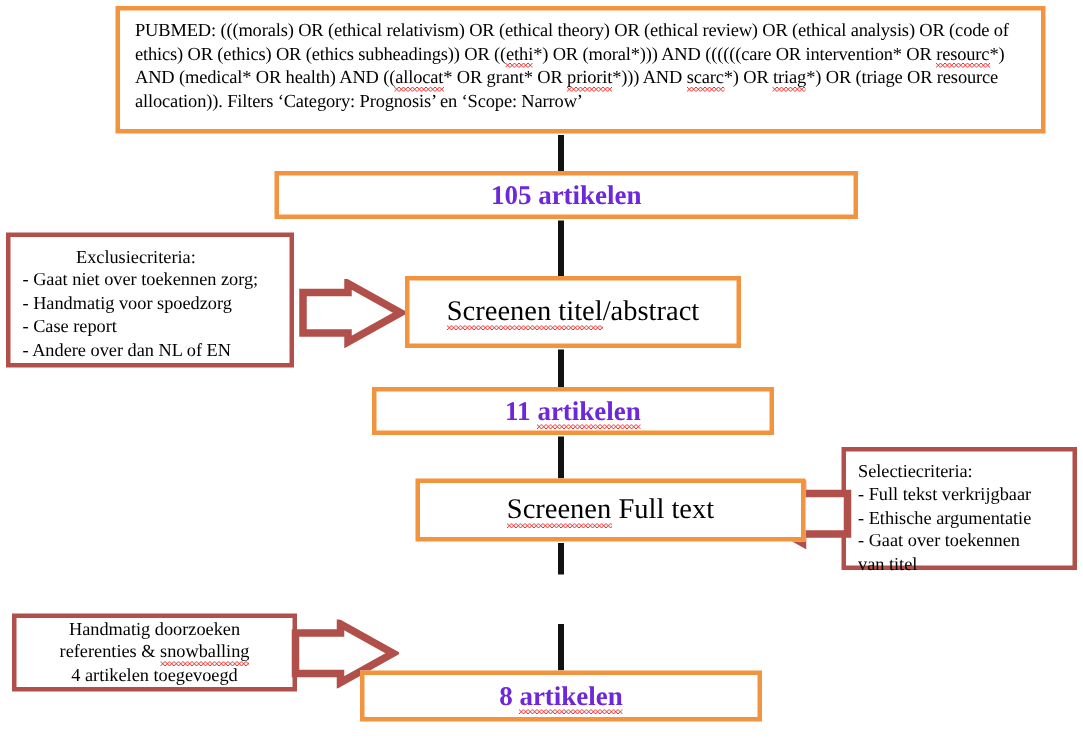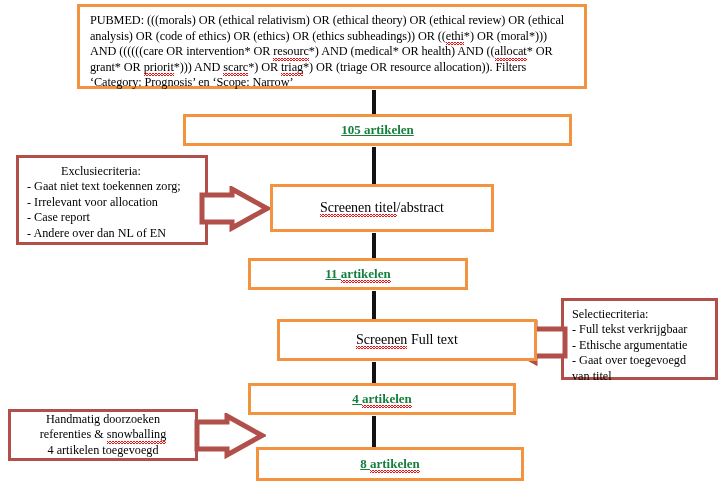--- a/index.html
+++ b/index.html
@@ -40,28 +40,27 @@
     justify-content: flex-start;
   }
   .query-text {
     font-size: 12.3px;
     line-height: 15.6px;
     color: #000000;
     text-align: left;
     letter-spacing: -0.1px;
   }
   .count-text {
-    font-size: 13px;
+    font-size: 18px;
     font-weight: bold;
-    color: #15803d;
+    color: #6d28d9;
     white-space: nowrap;
-    text-decoration: underline;
   }
   .screen-text {
-    font-size: 14px;
+    font-size: 19px;
     color: #000000;
     white-space: nowrap;
   }
   .crit-box {
     align-items: flex-start;
     justify-content: flex-start;
     padding: 6px 5px 5px 8px;
   }
   .crit-text {
     font-size: 12.2px;
@@ -108,86 +107,83 @@
     position: absolute;
     background: #121212;
     width: 4px;
   }
 </style>
 </head>
 <body>
 
 <div id="canvas">
 
-  <div class="box orange query-box" style="left:77px; top:4px; width:510px; height:85px;">
+  <div class="box orange query-box" style="left:77px; top:4px; width:620px; height:85px;">
     <div class="query-text">PUBMED: (((morals) OR (ethical relativism) OR (ethical theory) OR (ethical review) OR (ethical analysis) OR (code of ethics) OR (ethics) OR (ethics subheadings)) OR ((<span class="sp">ethi</span>*) OR (moral*))) AND ((((((care OR intervention* OR <span class="sp">resourc</span>*) AND (medical* OR health) AND ((<span class="sp">allocat</span>* OR grant* OR <span class="sp">priorit</span>*))) AND <span class="sp">scarc</span>*) OR <span class="sp">triag</span>*) OR (triage OR resource allocation)). Filters ‘Category: Prognosis’ en ‘Scope: Narrow’</div>
   </div>
 
   <div class="connector" style="left:372px; top:90px; height:24px;"></div>
 
   <div class="box orange" style="left:183px; top:114px; width:389px; height:32px;">
     <span class="count-text">105 artikelen</span>
   </div>
 
   <div class="connector" style="left:372px; top:147px; height:37px;"></div>
 
-  <div class="box red crit-box" style="left:16px; top:155px; width:192px; height:90px;">
-    <div class="crit-text"><span class="crit-title">Exclusiecriteria:</span><span>- Gaat niet text toekennen zorg;</span>
-<span>- Irrelevant voor allocation</span>
+  <div class="box red crit-box" style="left:4px; top:155px; width:192px; height:90px;">
+    <div class="crit-text"><span class="crit-title">Exclusiecriteria:</span><span>- Gaat niet over toekennen zorg;</span>
+<span>- Handmatig voor spoedzorg</span>
 <span>- Case report</span>
 <span>- Andere over dan NL of EN</span></div>
   </div>
 
   <svg width="72" height="46" style="position:absolute; left:199px; top:186px;">
     <polygon points="3,9 33,9 33,3 68,22.5 33,42 33,36 3,36" fill="#ffffff" stroke="#B1504A" stroke-width="5" stroke-linejoin="miter"></polygon>
   </svg>
 
   <div class="box orange" style="left:270px; top:184px; width:224px; height:48px;">
     <span class="screen-text"><span class="sp">Screenen titel</span>/abstract</span>
   </div>
 
   <div class="connector" style="left:372px; top:233px; height:25px;"></div>
 
-  <div class="box orange" style="left:248px; top:258px; width:220px; height:32px;">
+  <div class="box orange" style="left:248px; top:258px; width:268px; height:32px;">
     <span class="count-text">11&nbsp;<span class="sp">artikelen</span></span>
   </div>
 
   <div class="connector" style="left:372px; top:291px; height:28px;"></div>
 
   <div class="box red crit-box" style="left:561px; top:298px; width:157px; height:82px;">
     <div class="crit-text"><span>Selectiecriteria:</span>
 <span>- Full tekst verkrijgbaar</span>
 <span>- Ethische argumentatie</span>
-<span>- Gaat over toegevoegd</span>
+<span>- Gaat over toekennen</span>
 <span>van titel</span></div>
   </div>
 
   <svg width="72" height="46" style="position:absolute; left:496px; top:320px;">
     <polygon points="69,9 39,9 39,3 4,22.5 39,42 39,36 69,36" fill="#ffffff" stroke="#B1504A" stroke-width="5" stroke-linejoin="miter"></polygon>
   </svg>
 
   <div class="box orange" style="left:277px; top:319px; width:260px; height:42px;">
     <span class="screen-text"><span class="sp">Screenen</span> Full text</span>
   </div>
 
   <div class="connector" style="left:372px; top:362px; height:21px;"></div>
 
-  <div class="box orange" style="left:248px; top:383px; width:268px; height:32px;">
-    <span class="count-text">4&nbsp;<span class="sp">artikelen</span></span>
-  </div>
 
   <div class="connector" style="left:372px; top:416px; height:31px;"></div>
 
   <div class="box red manual-box" style="left:8px; top:409px; width:190px; height:52px;">
     <div class="manual-text"><span>Handmatig doorzoeken</span>
 <span>referenties &amp; <span class="sp">snowballing</span></span>
 <span>4 artikelen toegevoegd</span></div>
   </div>
 
   <svg width="72" height="46" style="position:absolute; left:194px; top:413px;">
     <polygon points="3,9 33,9 33,3 68,22.5 33,42 33,36 3,36" fill="#ffffff" stroke="#B1504A" stroke-width="5" stroke-linejoin="miter"></polygon>
   </svg>
 
-  <div class="box orange" style="left:256px; top:447px; width:268px; height:34px;text-align:center;">
+  <div class="box orange" style="left:240px; top:447px; width:268px; height:34px;text-align:center;">
     <span class="count-text">8&nbsp;<span class="sp">artikelen</span></span>
   </div>
 
 </div>
 
 </body></html>

